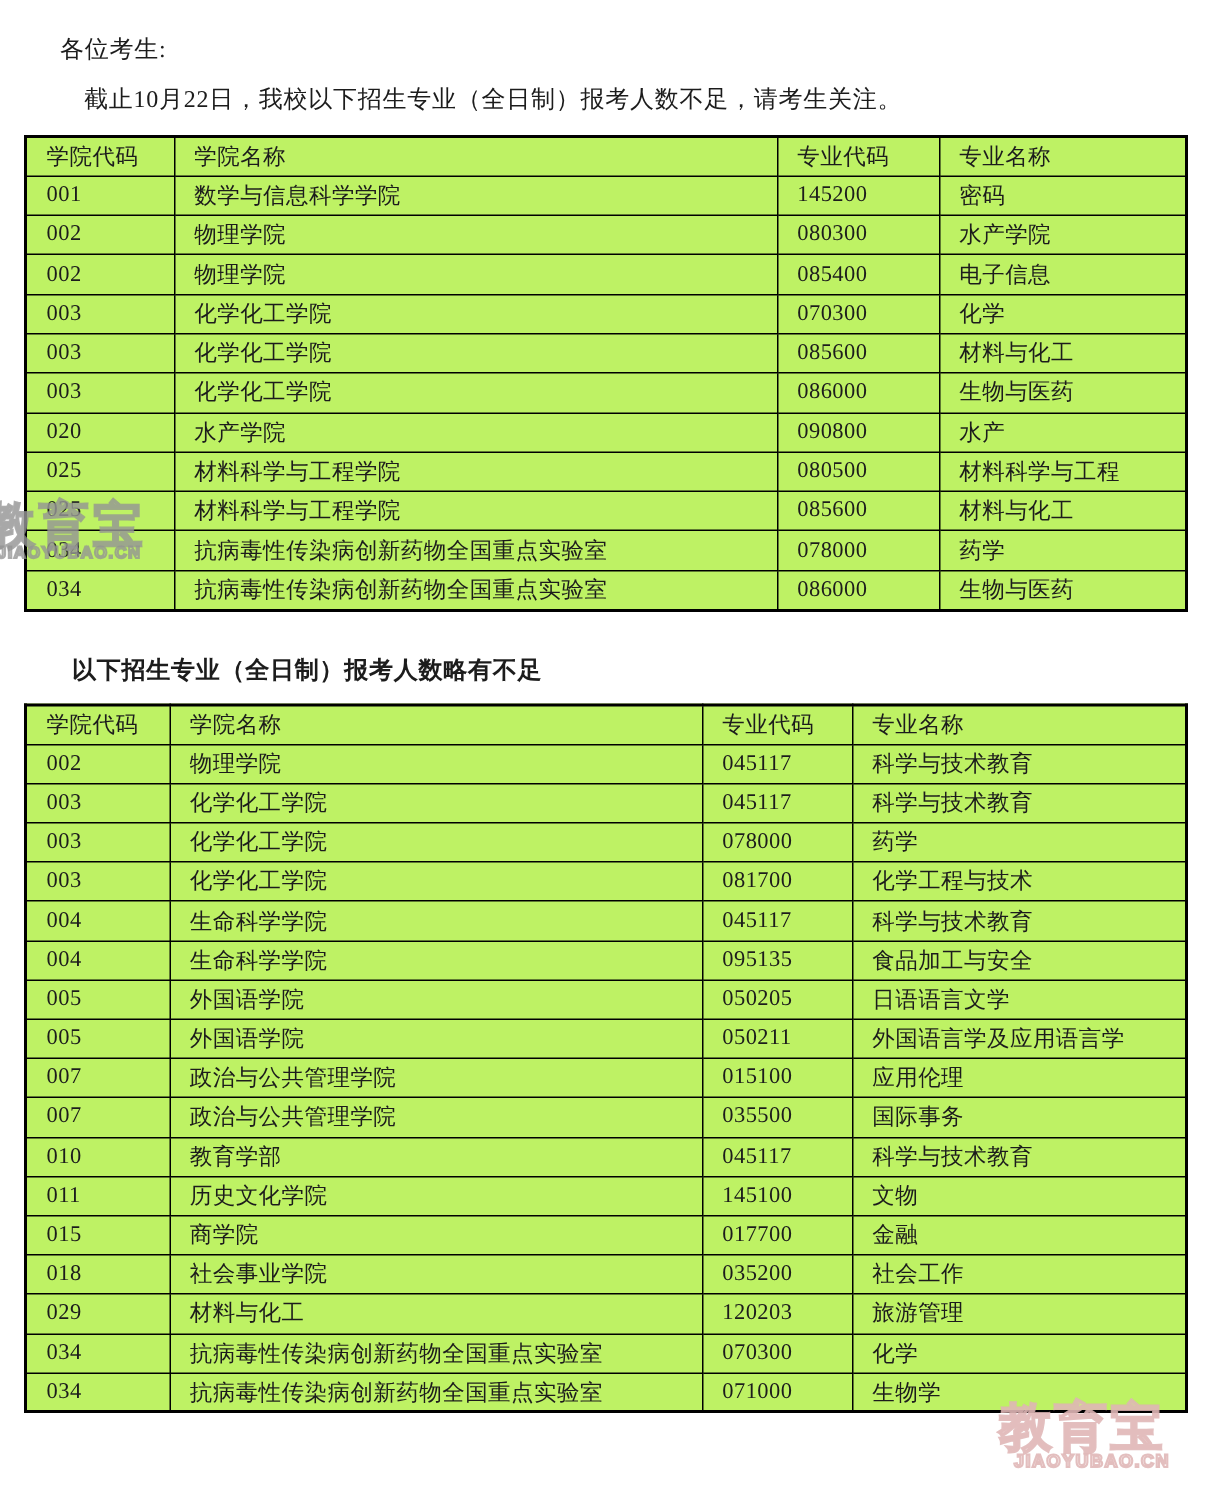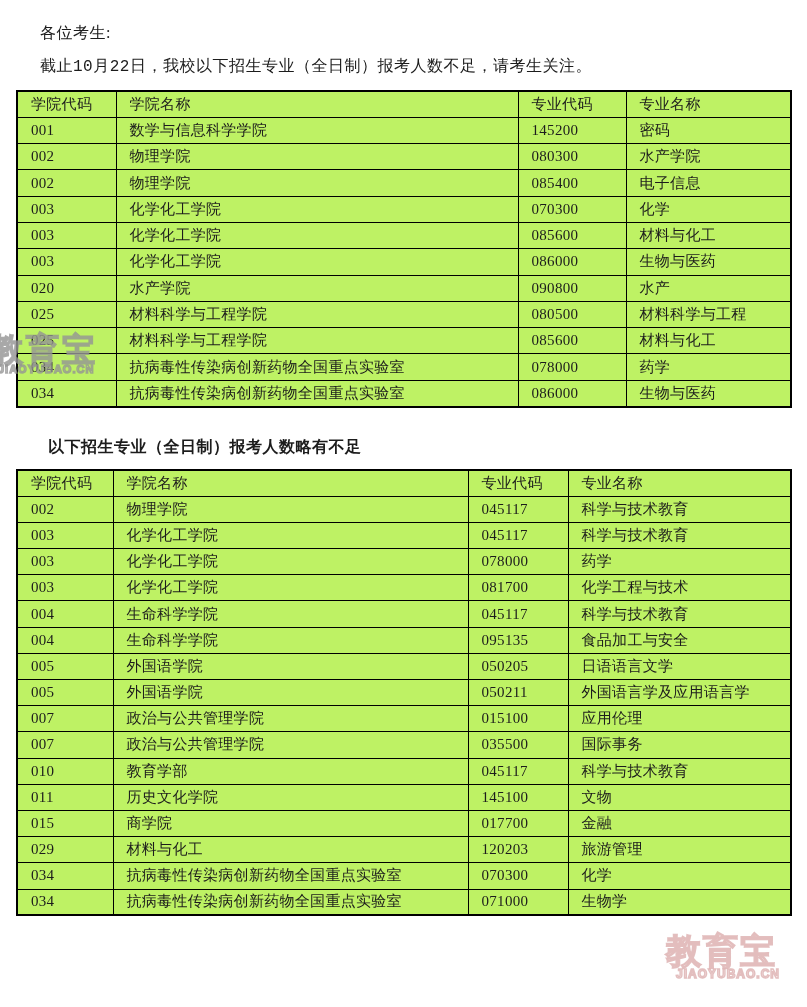--- a/index.html
+++ b/index.html
@@ -13,22 +13,22 @@
     position: relative;
     width: 807px; height: 1007px;
     background: #ffffff;
     overflow: hidden;
   }
   .greeting {
     position: absolute; left: 16px; top: 23px;
     font-size: 16px; letter-spacing: 0.5px; margin-left: 24px;
   }
   .intro {
-    position: absolute; left: 12px; top: 56px; width: 760px;
-    font-size: 16px; text-indent: 1.75em; letter-spacing: 0.5px; font-family: Liberation Mono, monospace;
+    position: absolute; left: 28px; top: 56px; width: 760px;
+    font-size: 16px; text-indent: 1.75em; letter-spacing: 0.5px;
   }
   .section2-title {
     position: absolute; left: 48px; top: 437px;
     font-size: 16px; font-weight: bold; letter-spacing: 0.5px; text-align: right;
   }
   table {
     position: absolute;
     border-collapse: collapse; table-layout: fixed;
     background: #bef264;
     border: 2px solid #000;
@@ -249,20 +249,26 @@
           <td>145100</td>
           <td>文物</td>
         </tr>
         <tr>
           <td>015</td>
           <td>商学院</td>
           <td>017700</td>
           <td>金融</td>
         </tr>
         <tr>
+          <td>018</td>
+          <td>社会事业学院</td>
+          <td>035200</td>
+          <td>社会工作</td>
+        </tr>
+        <tr>
           <td>029</td>
           <td>材料与化工</td>
           <td>120203</td>
           <td>旅游管理</td>
         </tr>
         <tr>
           <td>034</td>
           <td>抗病毒性传染病创新药物全国重点实验室</td>
           <td>070300</td>
           <td>化学</td>

